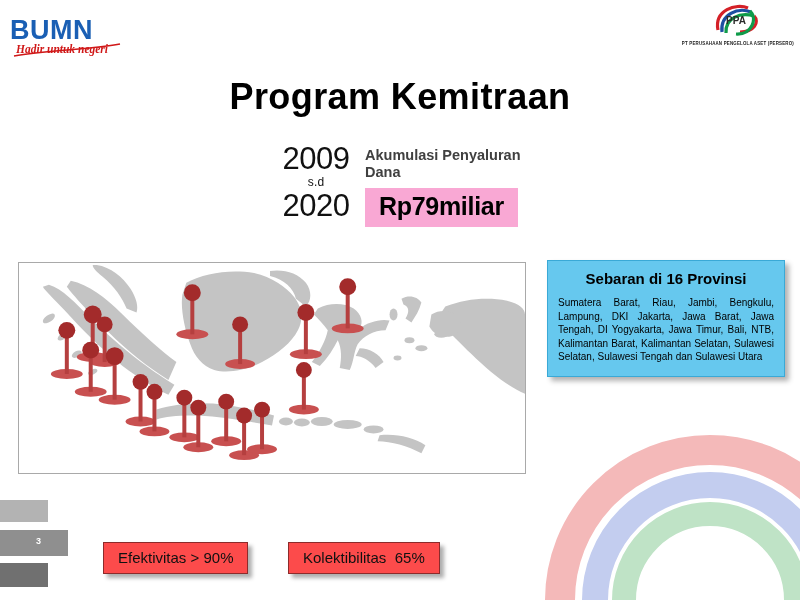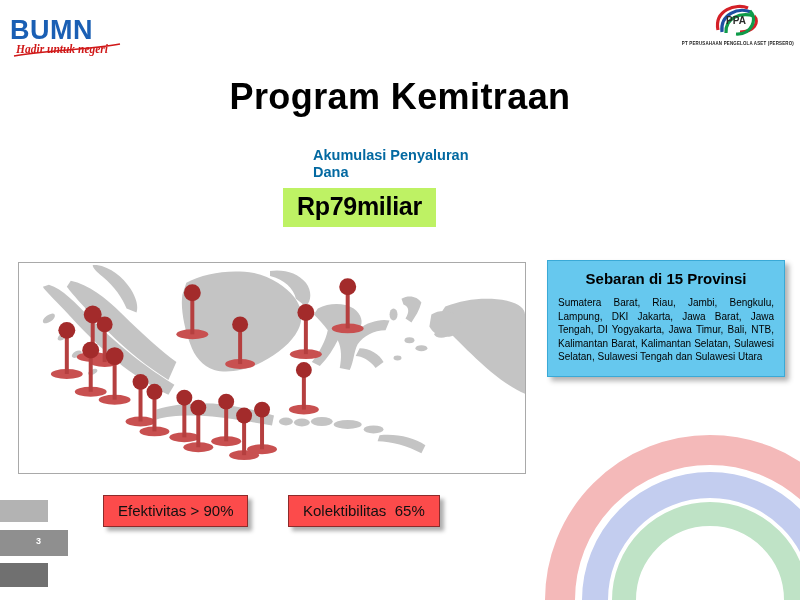--- a/index.html
+++ b/index.html
@@ -87,28 +87,27 @@
     margin: 2px 0 2px 0;
     letter-spacing: .2px;
   }
   .amount-block {
     margin-left: 8px;
     padding-top: 4px;
   }
   .amount-label {
     font-size: 14.5px;
     font-weight: bold;
-    color: #0369a1;
+    color: #404040;
     line-height: 1.18;
     max-width: 175px;
-    margin-left: 30px;
   }
   .amount-box {
     margin-top: 7px;
-    background: #bef264;
+    background: #f9a8d4;
     color: #000000;
     font-size: 25px;
     font-weight: bold;
     padding: 4px 14px 6px 14px;
     display: inline-block;
     letter-spacing: -.3px;
   }
 
   
   .map-panel {
@@ -154,20 +153,21 @@
   
   .badge {
     position: absolute;
     background: #fc4b4b;
     border: 1px solid #8c2b2b;
     box-shadow: 4px 4px 4px rgba(0,0,0,.32);
     color: #111;
     font-size: 15px;
     padding: 6px 14px 7px 14px;
     white-space: pre;
+    margin-top: 47px;
   }
   .badge-efektivitas { left: 103px; top: 495px; }
   .badge-kolektibilitas { left: 288px; top: 495px; }
 
   
   .bar {
     position: absolute;
     left: 0;
   }
   .bar-top    { top: 500px; width: 48px; height: 22px; background: #b3b3b3; }
@@ -211,20 +211,25 @@
       <path d="M72 9  C 80 16, 74 33, 58 32" stroke="#0f9b4a"></path>
     </g>
     <text x="58" y="22" text-anchor="middle" font-family="Liberation Sans, sans-serif" font-size="10" font-weight="bold" fill="#2b2b2b">PPA</text>
   </svg>
   <div class="ppa-caption">PT PERUSAHAAN PENGELOLA ASET (PERSERO)</div>
 </div>
 
 <div class="slide-title">Program Kemitraan</div>
 
 <div class="stats-row">
+  <div class="years-block">
+    <div class="year-big">2009</div>
+    <div class="year-sd">s.d</div>
+    <div class="year-big">2020</div>
+  </div>
   <div class="amount-block">
     <div class="amount-label">Akumulasi Penyaluran Dana</div>
     <div class="amount-box">Rp79miliar</div>
   </div>
 </div>
 
 <div class="map-panel">
   <svg class="map-svg" viewBox="0 0 508 212" preserveAspectRatio="none">
     <g fill="#c4c4c4">
 
@@ -389,21 +394,21 @@
       <g>
         <ellipse cx="330" cy="66" rx="16" ry="5" fill="#c85050"></ellipse>
         <rect x="328" y="28" width="4" height="38" fill="#b53f3f"></rect>
         <circle cx="330" cy="24" r="8.5" fill="#a32b2b"></circle>
       </g>
     </g>
   </svg>
 </div>
 
 <div class="province-box">
-  <div class="province-title">Sebaran di 15 Provinsi</div>
+  <div class="province-title">Sebaran di 16 Provinsi</div>
   <div class="province-text">Sumatera Barat, Riau, Jambi, Bengkulu, Lampung, DKI Jakarta, Jawa Barat, Jawa Tengah, DI Yogyakarta, Jawa Timur, Bali, NTB, Kalimantan Barat, Kalimantan Selatan, Sulawesi Selatan, Sulawesi Tengah dan Sulawesi Utara</div>
 </div>
 
 <div class="badge badge-efektivitas">Efektivitas &gt; 90%</div>
 <div class="badge badge-kolektibilitas">Kolektibilitas  65%</div>
 
 <div class="bar bar-top"></div>
 <div class="bar bar-mid"></div>
 <div class="bar bar-bottom"></div>
 <div class="page-num">3</div>

